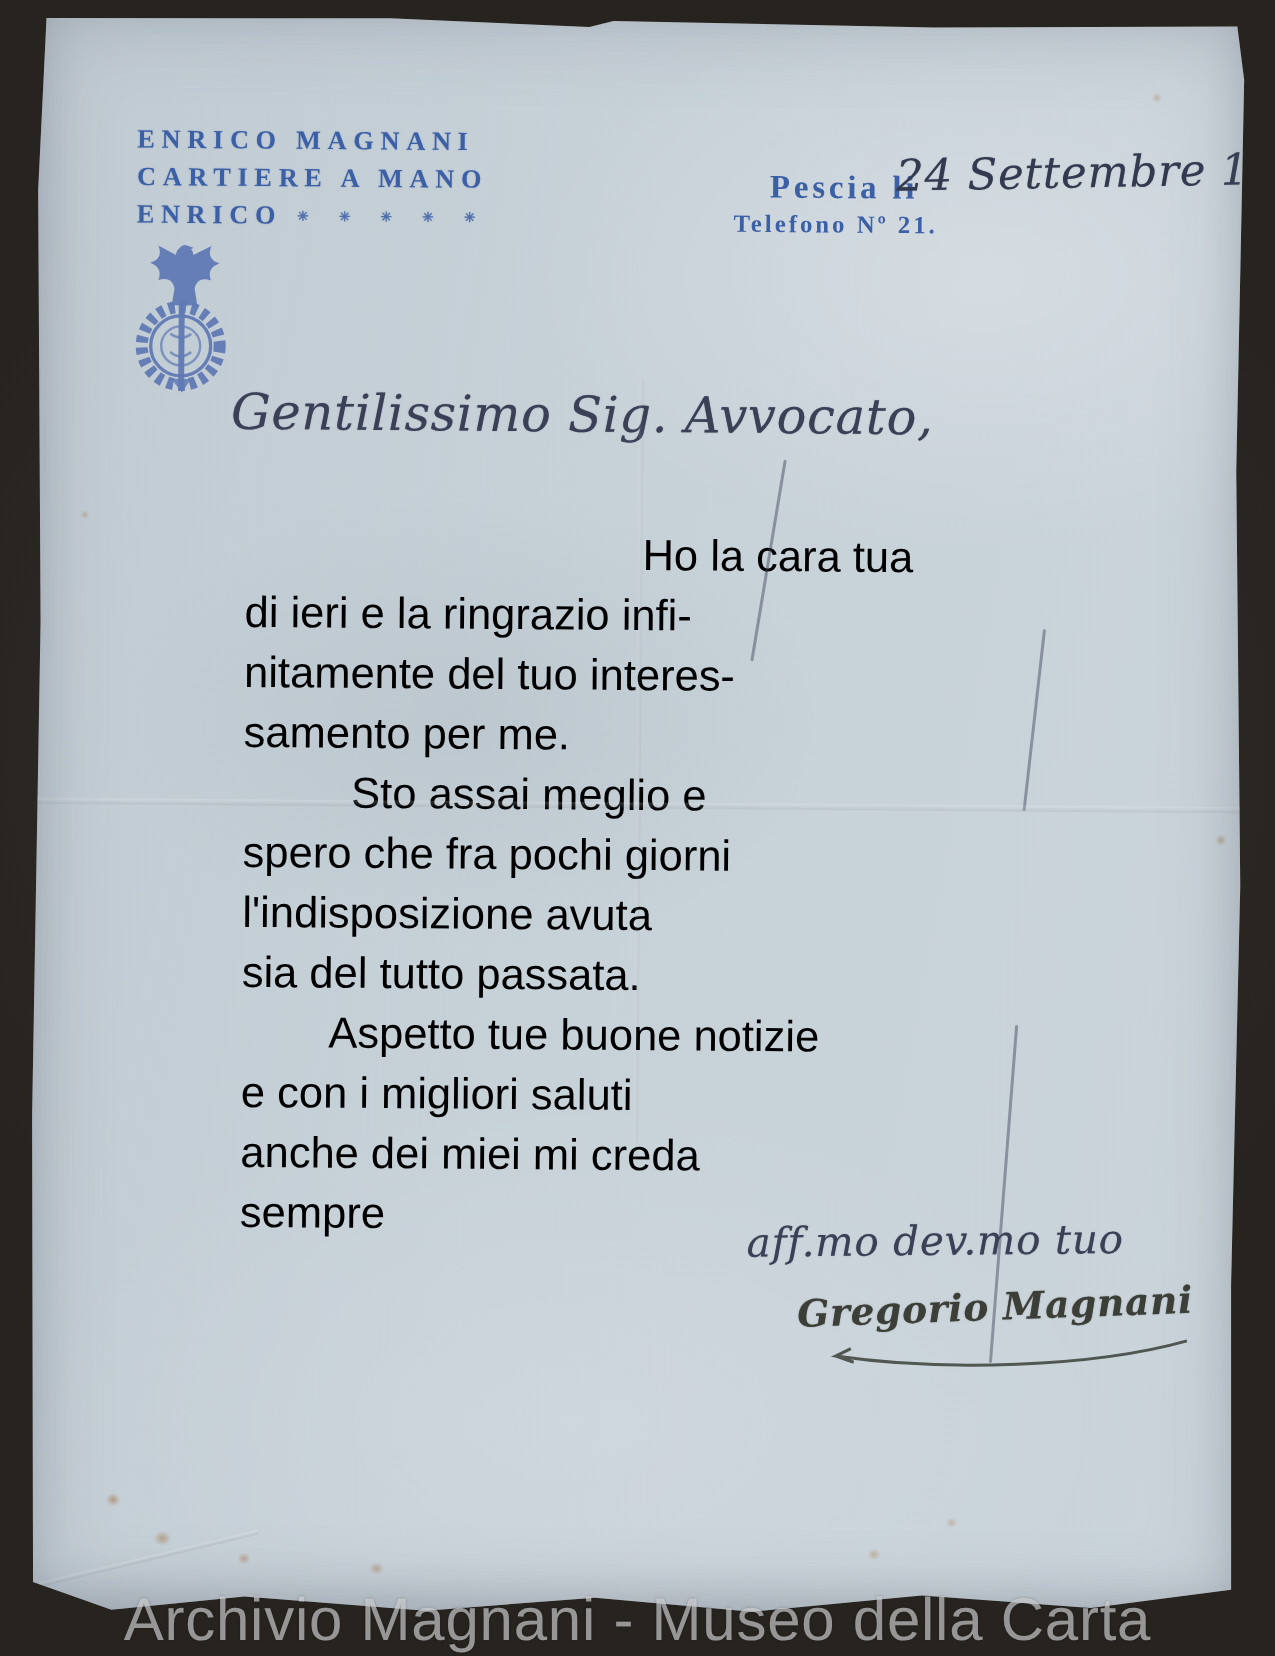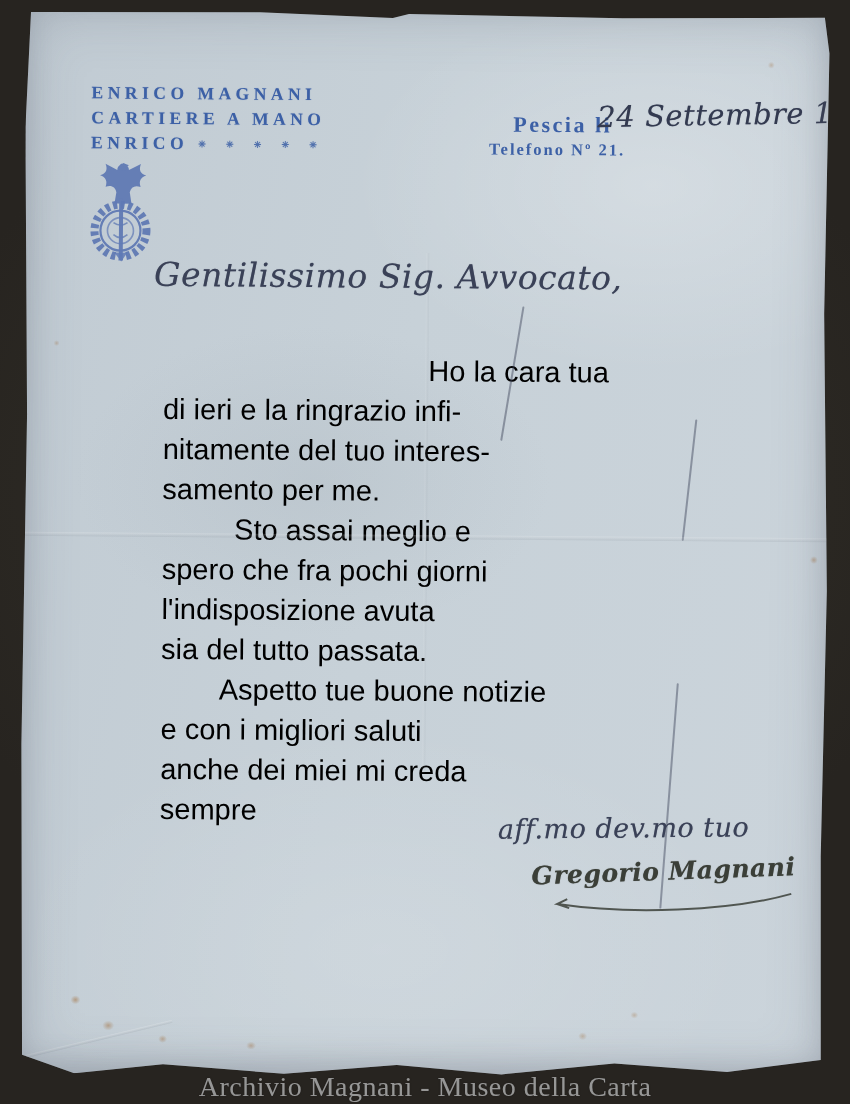--- a/index.html
+++ b/index.html
@@ -100,23 +100,23 @@
   }
   .stroke { position:absolute; width:2px; background:#3a4157; opacity:0.45; border-radius:2px; }
   .stroke.s1 { left:488px; top:292px; height:136px; transform:rotate(9deg); }
   .stroke.s2 { left:666px; top:404px; height:122px; transform:rotate(6deg); }
   .stroke.s3 { left:648px; top:668px; height:226px; transform:rotate(4deg); }
   .spot { position:absolute; border-radius:50%; }
 
   
   .watermark {
     position:absolute; left:0; right:0; bottom:1px;
-    text-align:center; font-size:28px; letter-spacing:0.5px;
+    text-align:center; font-size:40px; letter-spacing:0.5px;
     color:rgba(224,226,228,0.62); white-space:nowrap;
-    font-family:Liberation Serif, serif;
+    font-family:Liberation Sans, sans-serif;
     text-shadow:0 0 2px rgba(0,0,0,0.25);
   }
 </style>
 </head>
 <body>
 
 <div class="paper">
 
   <div class="letterhead">
     <div>ENRICO MAGNANI</div>

